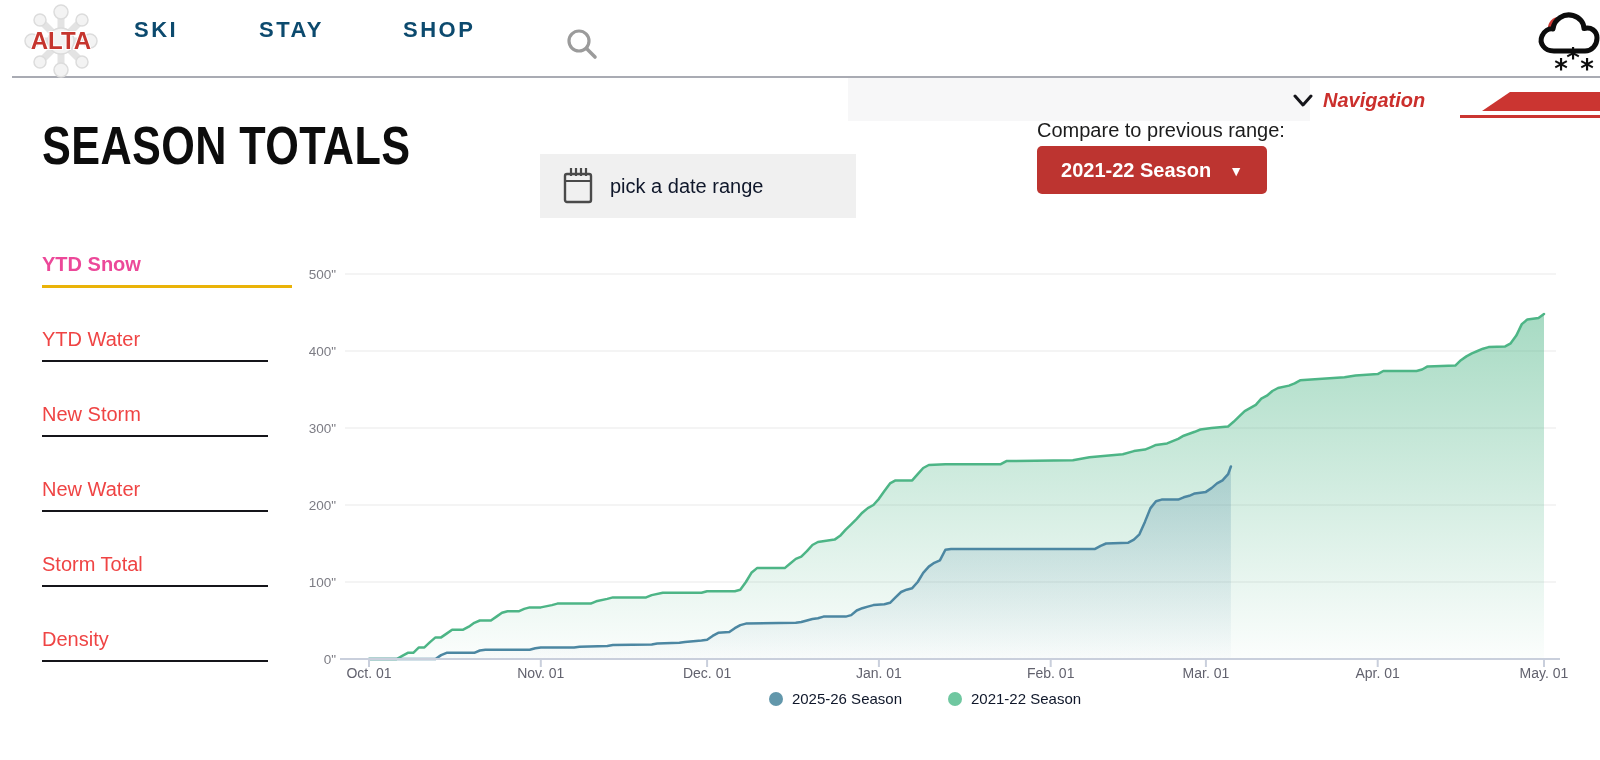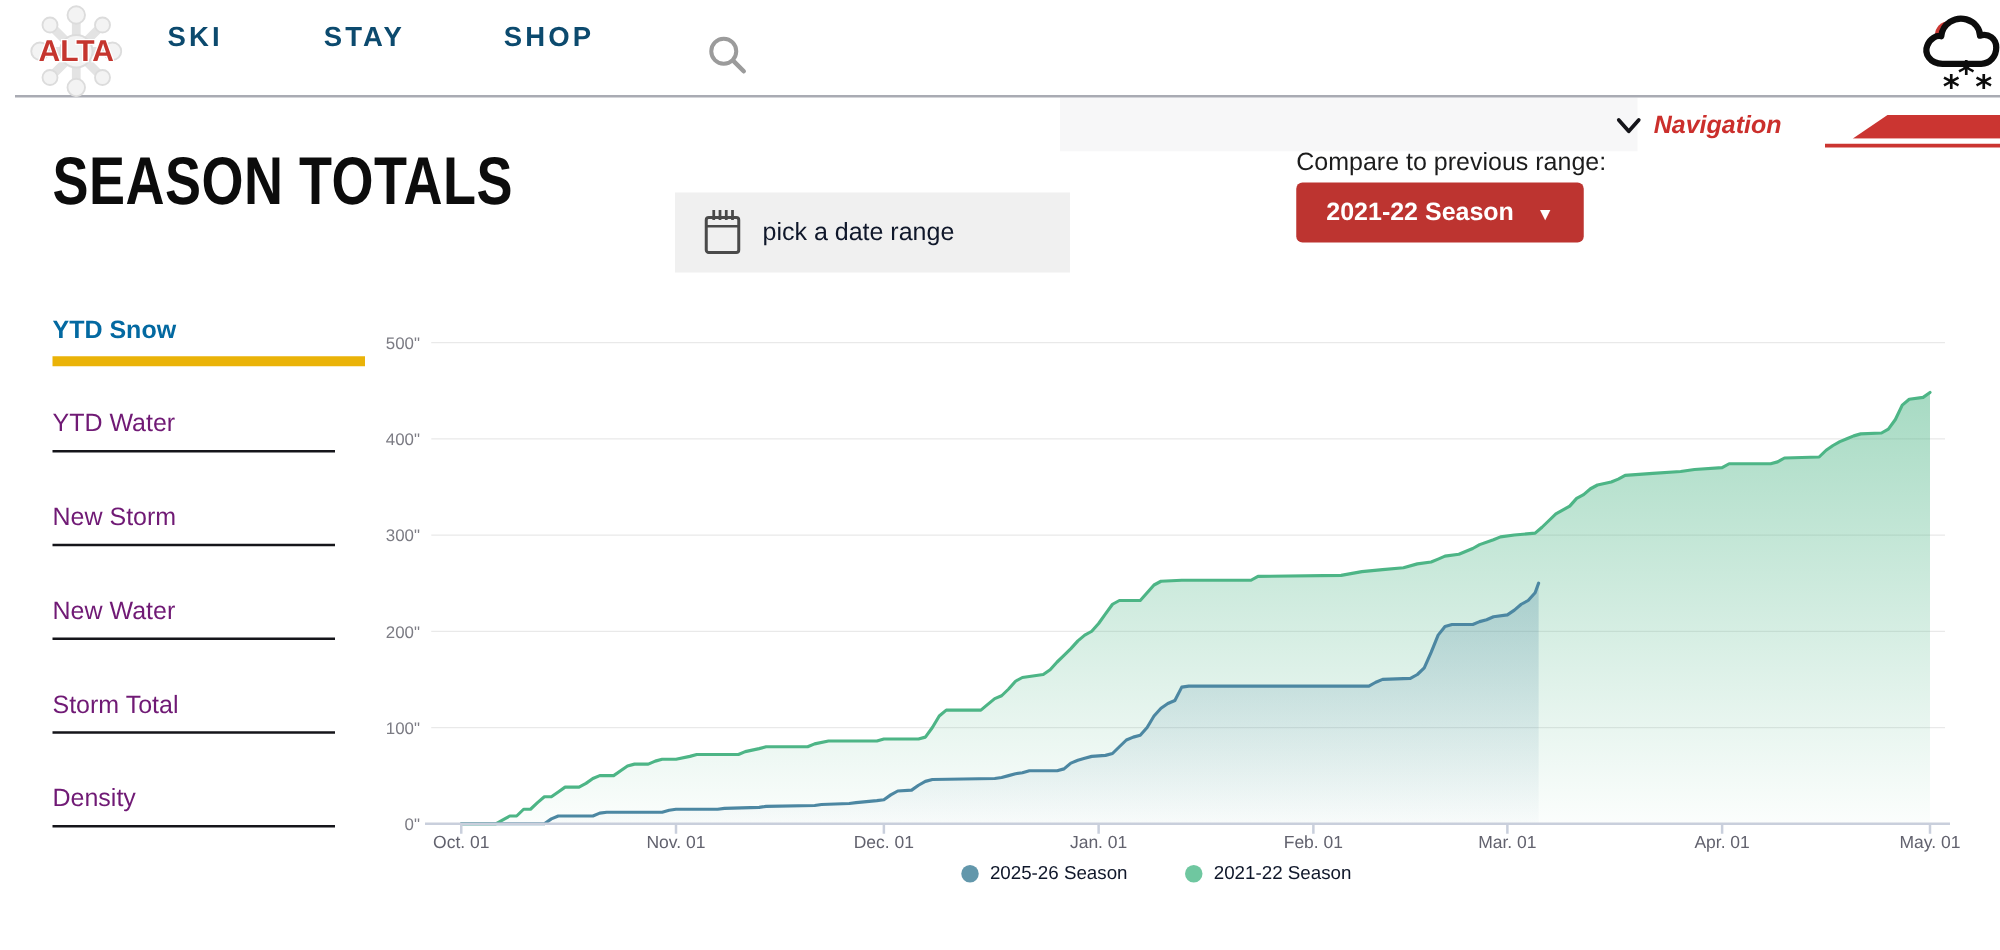--- a/index.html
+++ b/index.html
@@ -35,22 +35,22 @@
 
   .compare-label{position:absolute;left:1037px;top:119px;font-size:20px;color:#1c1c1c;}
   .season-btn{position:absolute;left:1037px;top:146px;width:230px;height:48px;background:#bd3430;
               border:none;border-radius:5px;color:#fff;font-family:"Liberation Sans",sans-serif;
               font-weight:800;font-size:20px;display:flex;align-items:center;justify-content:center;
               gap:18px;cursor:pointer;}
   .season-btn .arrow{font-size:14px;margin-top:2px;}
 
   
   .tab{position:absolute;left:42px;width:226px;padding-bottom:10px;border-bottom:2px solid #15151a;
-       font-size:20px;color:#701a75;cursor:pointer;line-height:22px;}
-  .tab.active{width:250px;border-bottom:8px solid #eab308;color:#0369a1;font-weight:700;}
+       font-size:20px;color:#ef4444;cursor:pointer;line-height:22px;}
+  .tab.active{width:250px;border-bottom:3px solid #eab308;color:#ec4899;font-weight:700;}
   .tab0{top:253px;} .tab1{top:328px;} .tab2{top:403px;} .tab3{top:478px;} .tab4{top:553px;} .tab5{top:628px;}
 
   
   #chart-svg{position:absolute;left:300px;top:250px;width:1300px;height:435px;}
   #chart-svg text{font-family:"Liberation Sans",sans-serif;}
 
   .legend{position:absolute;left:285px;top:690px;width:1280px;display:flex;justify-content:center;
           gap:46px;align-items:center;}
   .legend-item{display:flex;align-items:center;gap:9px;font-size:15px;font-weight:500;
                color:#0f172a;cursor:pointer;}

